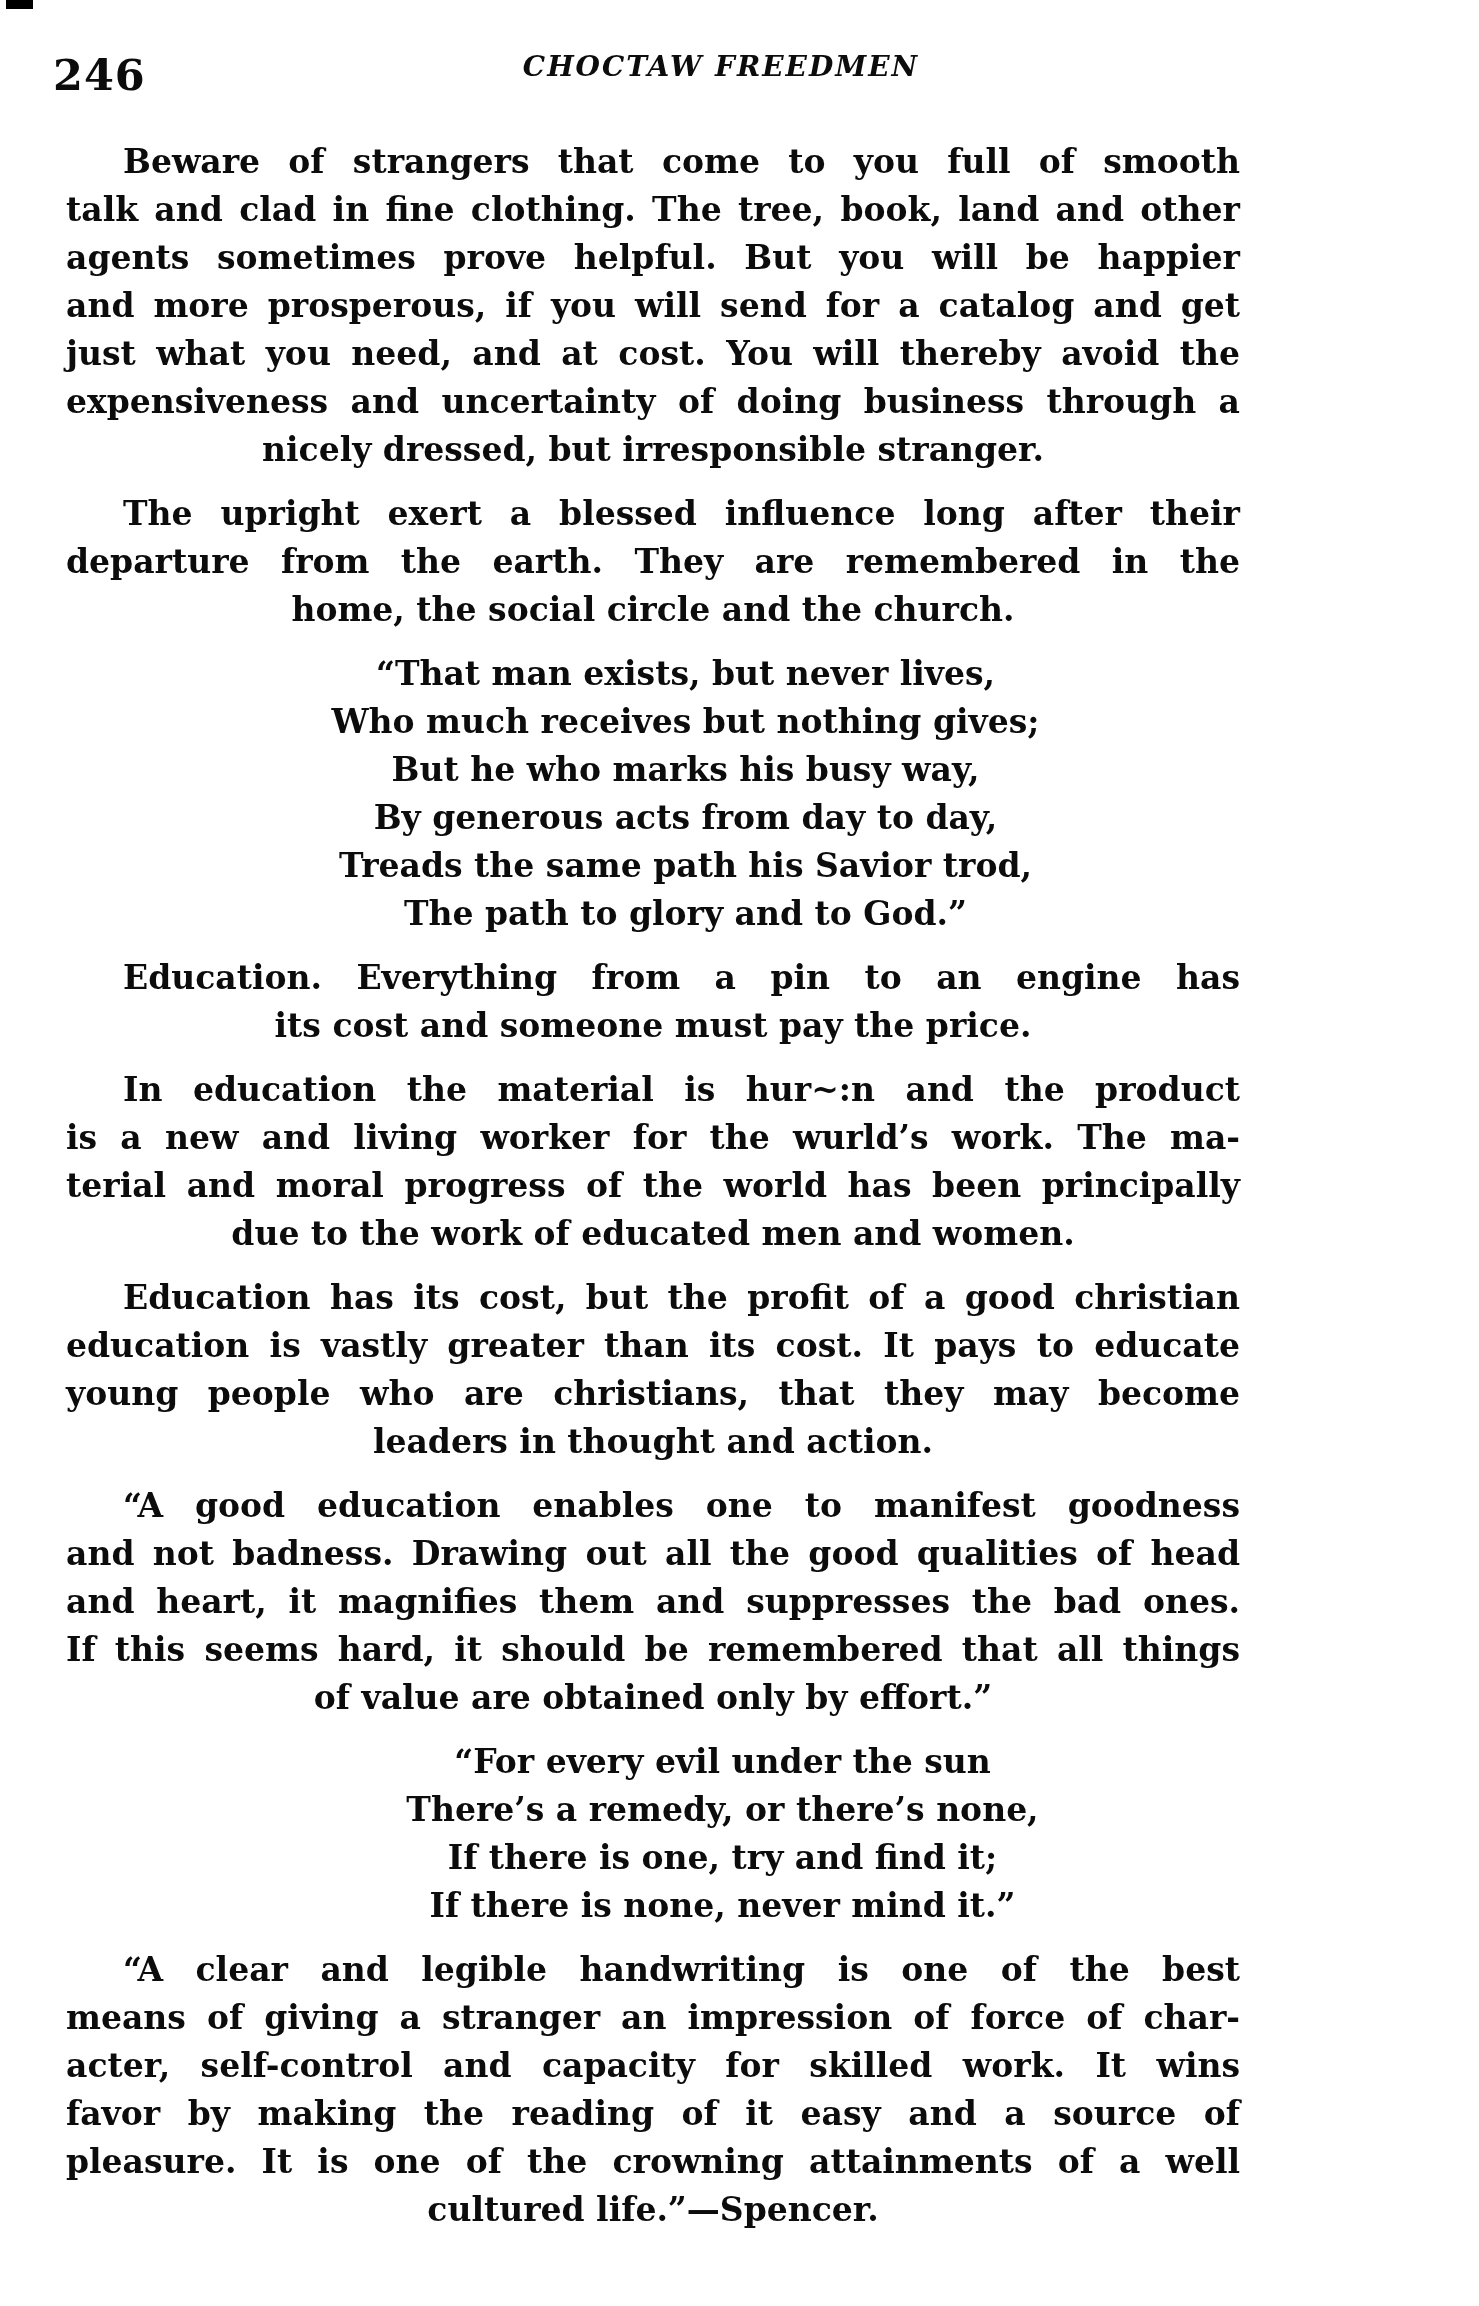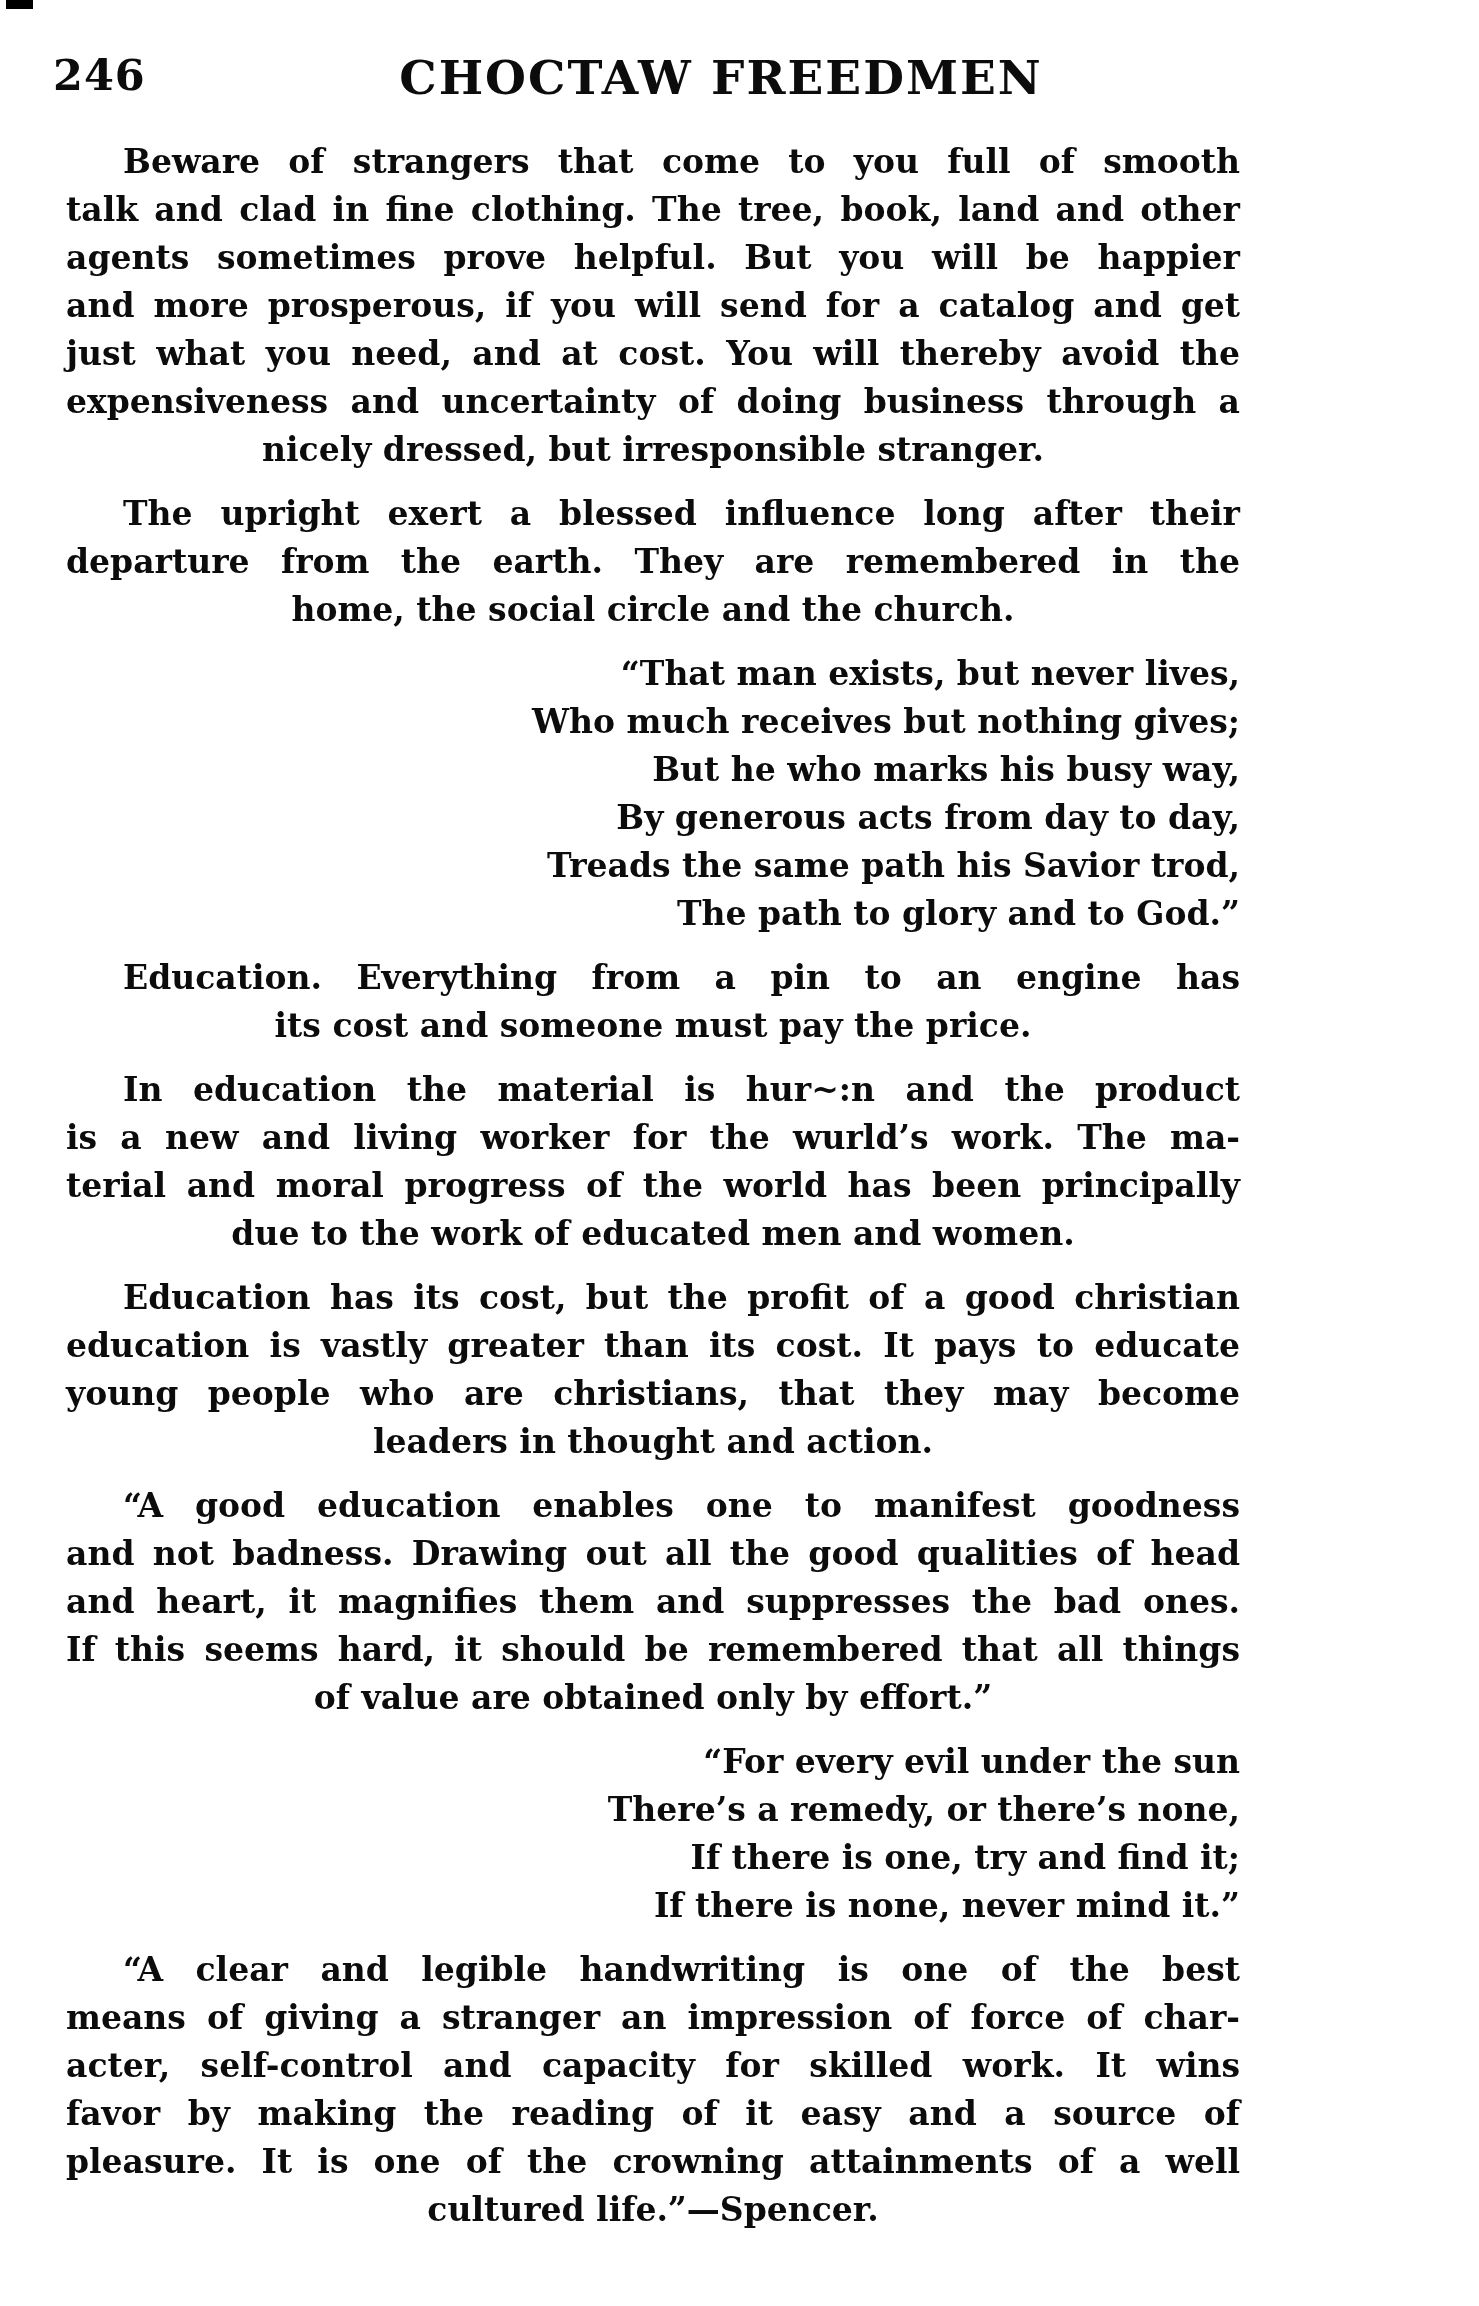--- a/index.html
+++ b/index.html
@@ -38,42 +38,43 @@
     top: 0;
     font-size: 43px;
     letter-spacing: 1px;
     text-align: center;
   }
   .running-title {
     position: absolute;
     left: 721px;
     transform: translateX(-50%);
     top: 0;
-    font-size: 47px;
+    font-size: 28px;
     letter-spacing: 2px;
     white-space: nowrap;
+    font-style: italic;
   }
   .text-block {
     position: absolute;
     left: 66px;
     top: 138px;
     width: 1174px;
     font-size: 33px;
     line-height: 48px;
     text-rendering: optimizeLegibility;
   }
   .block { margin: 0 0 16px 0; }
   .block:last-child { margin-bottom: 12px; }
   .line { text-align: center; }
   .line.justify {
     text-align: justify;
     text-align-last: justify;
   }
   .line.indent { text-indent: 57px; }
-  .poem .line { text-align: right; }
+  .poem .line { text-align: center; }
 </style>
 </head>
 <body>
 
 <div class="page">
   <div class="scan-mark"></div>
 
   <header class="running-head">
     <span class="page-num">246</span>
     <span class="running-title">CHOCTAW FREEDMEN</span>

